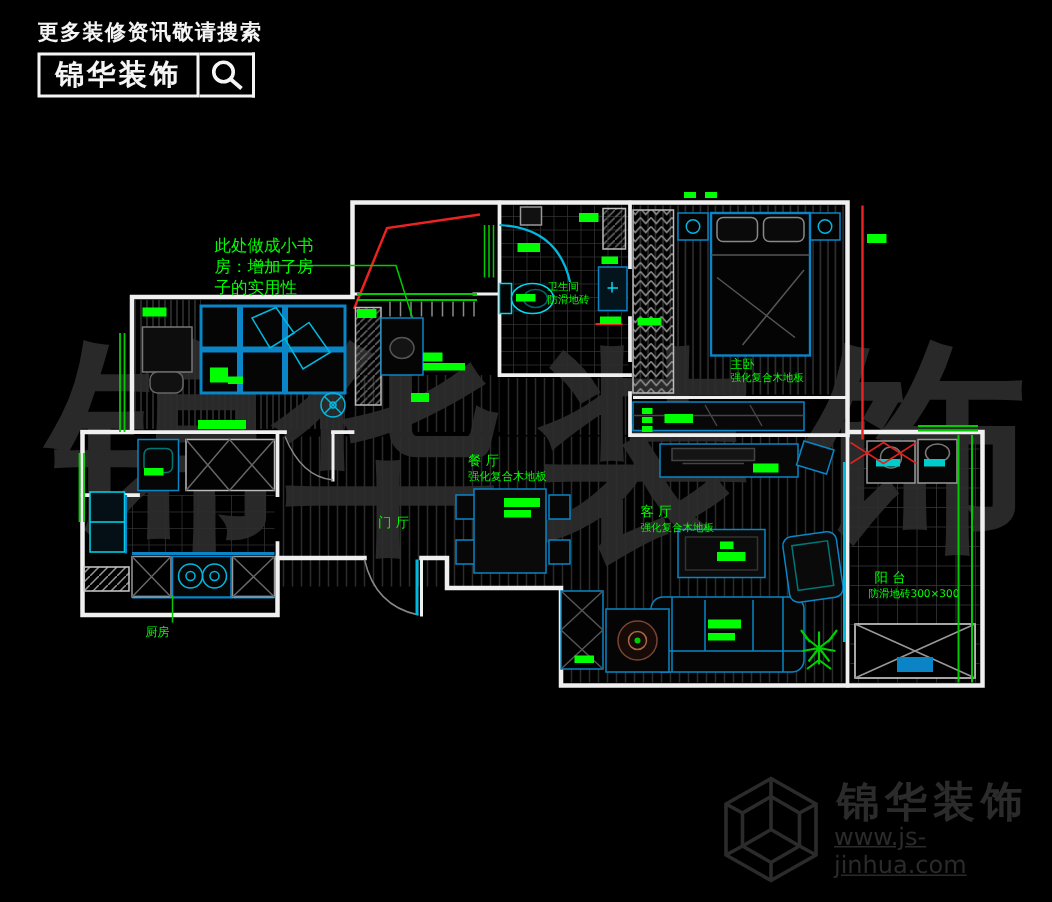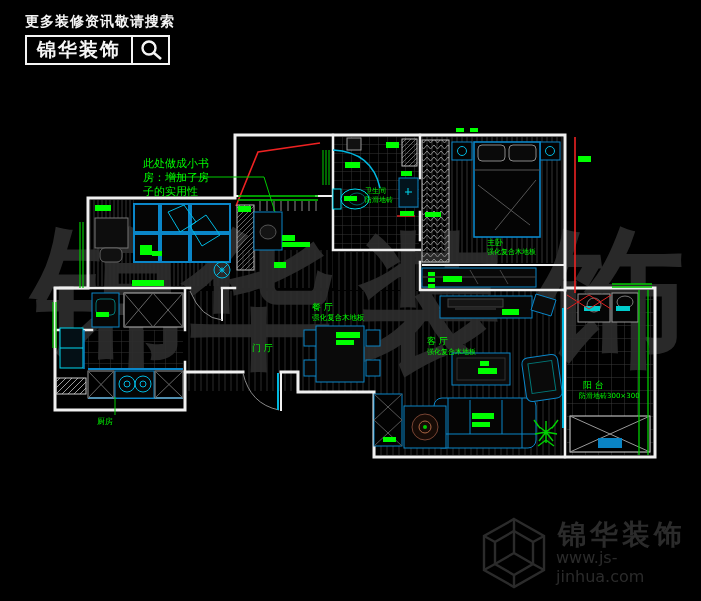--- a/index.html
+++ b/index.html
@@ -5,21 +5,21 @@
   html,body{margin:0;padding:0;background:#000;}
   .stage{position:relative;width:701px;height:601px;background:#000;overflow:hidden;
          font-family:"DejaVu Sans","Liberation Sans",sans-serif;border-radius:29px;}
   .tagline{position:absolute;left:25px;top:13px;color:#f5f5f5;font-size:14px;font-weight:bold;letter-spacing:1px;}
   .search-wrap{position:absolute;left:25px;top:35px;display:flex;}
   .brand-box{width:104px;height:26px;border:2px solid #f5f5f5;color:#f5f5f5;font-size:19px;font-weight:bold;
              display:flex;align-items:center;justify-content:center;letter-spacing:2px;}
   .icon-box{width:35px;height:26px;border:2px solid #f5f5f5;border-left:none;display:flex;align-items:center;justify-content:center;}
   .footer{position:absolute;right:8px;bottom:10px;width:215px;height:75px;color:#2b2b2b;}
   .footer .fbrand{position:absolute;left:80px;top:0px;font-size:28px;font-weight:bold;letter-spacing:4px;color:#2b2b2b;}
-  .footer .furl{position:absolute;left:78px;top:32px;font-size:16px;color:#2b2b2b;}
+  .footer .furl{position:absolute;left:78px;top:32px;font-size:16px;color:#2b2b2b;text-decoration:underline;}
   svg text{font-family:"DejaVu Sans","Liberation Sans",sans-serif;}
   .lbl{fill:#00ff00;}
   .wm{fill:#2d2d2d;font-weight:bold;}
 </style>
 </head>
 <body>
 
 <div class="stage">
 
   <div class="tagline">更多装修资讯敬请搜索</div>

